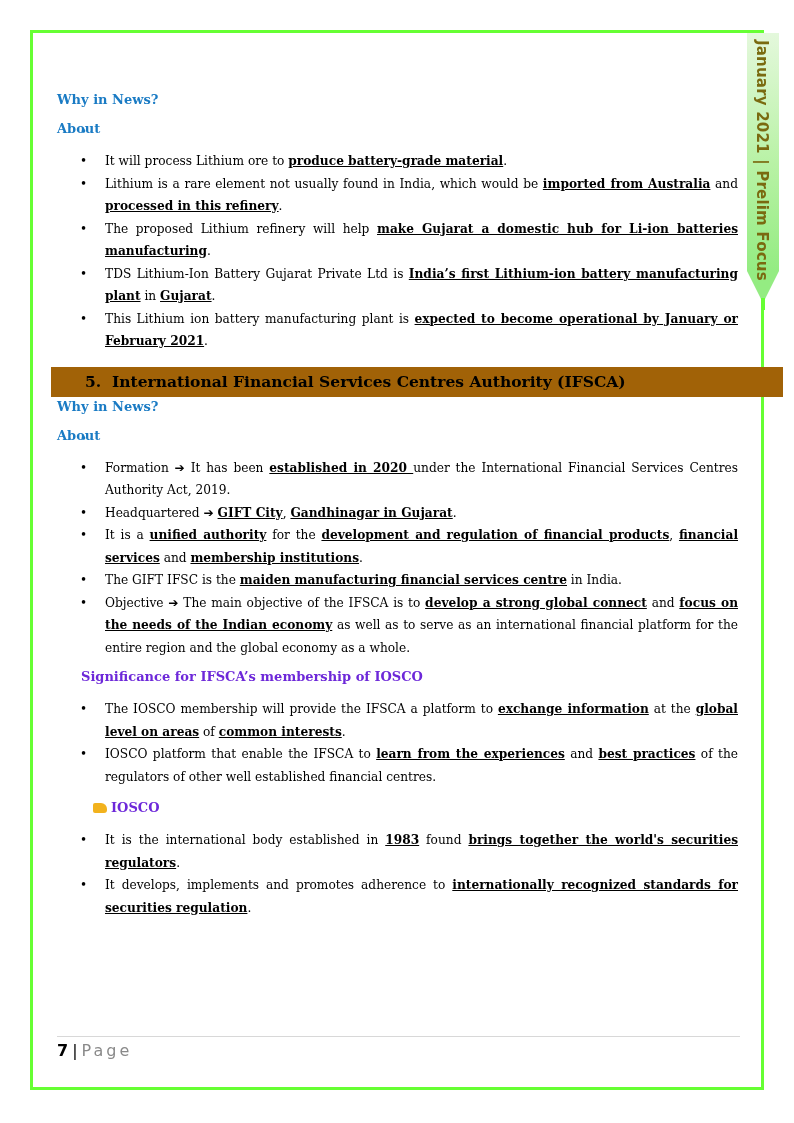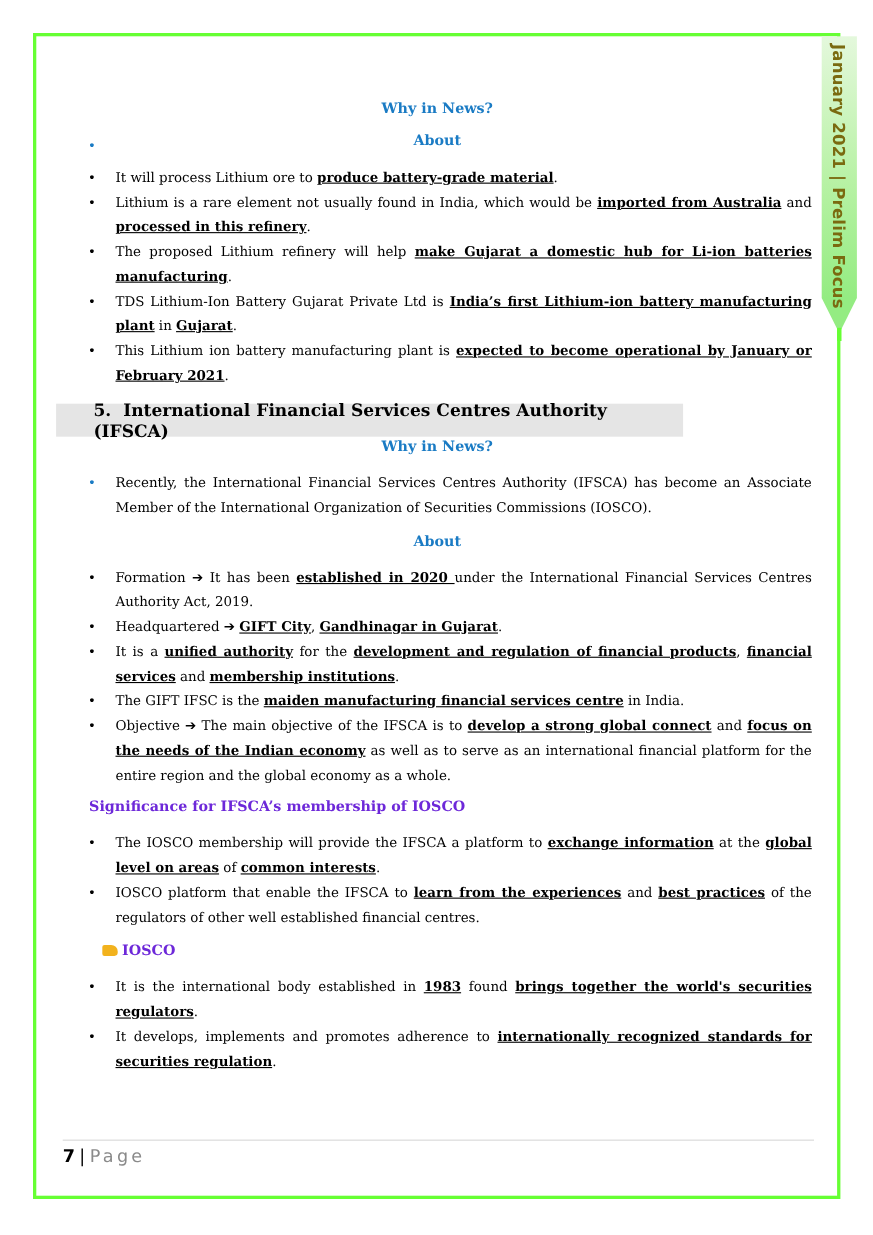--- a/index.html
+++ b/index.html
@@ -3,28 +3,28 @@
   <meta charset="utf-8">
   <style>
     html, body { margin: 0; padding: 0; background: #ffffff; }
     body { width: 794px; height: 1123px; position: relative; overflow: hidden; font-family: "DejaVu Serif", "Liberation Serif", serif; color: #000; }
     .frame { position: absolute; left: 30px; top: 30px; width: 728px; height: 1054px; border: 3px solid #66ff33; }
     .banner { position: absolute; left: 747px; top: 33px; width: 32px; height: 238px; background: linear-gradient(to bottom, #e4f8dc 0%, #b8f2a5 55%, #94ec82 100%); }
     .banner-tip { position: absolute; left: 747px; top: 271px; width: 0; height: 0; border-left: 16px solid transparent; border-right: 16px solid transparent; border-top: 32px solid #94ec82; }
     .banner-stem { position: absolute; left: 761px; top: 298px; width: 4px; height: 12px; background: #66ff33; }
     .banner-text { position: absolute; left: 753px; top: 40px; writing-mode: vertical-rl; font-family: "DejaVu Sans", "Liberation Sans", sans-serif; font-size: 15px; font-weight: bold; color: #7a6a10; letter-spacing: 0.2px; white-space: nowrap; }
     .content { position: absolute; left: 57px; top: 92px; width: 681px; }
-    .h-blue { color: #1a7bc4; font-weight: bold; font-size: 13px; margin: 0; text-align: center; }
+    .h-blue { color: #1a7bc4; font-weight: bold; font-size: 13px; margin: 0; }
     .h-orange { color: #6d28d9; font-weight: bold; font-size: 13px; margin: 0; }
     ul { list-style: none; margin: 0; padding: 0; }
     li { position: relative; padding-left: 48px; font-size: 12.2px; line-height: 22.5px; text-align: justify; }
     li .bul { position: absolute; left: 23px; top: 0; font-size: 12px; }
     li .bul.blue { color: #1a7bc4; }
     .em { font-weight: bold; text-decoration: underline; }
-    .section-bar { background: #e5e5e5; margin-left: -6px; width: 570px; height: 30px; display: flex; align-items: center; }
+    .section-bar { background: #a16207; margin-left: -6px; width: 732px; height: 30px; display: flex; align-items: center; }
     .section-title { font-size: 15.5px; font-weight: bold; padding-left: 34px; }
     .footer-line { position: absolute; left: 57px; top: 1036px; width: 683px; height: 1px; background: #d8d8d8; }
     .footer { position: absolute; left: 57px; top: 1041px; font-family: "DejaVu Sans", "Liberation Sans", sans-serif; font-size: 16px; }
     .footer .num { font-weight: bold; }
     .footer .sep { color: #000; margin: 0 4px; }
     .footer .pg { color: #8a8a8a; letter-spacing: 3px; }
     .hand { display: inline-block; width: 14px; height: 10px; background: #f2b21d; border-radius: 2px 6px 3px 2px; margin-right: 4px; position: relative; top: 1px; }
   </style>
 </head>
 <body>
@@ -51,21 +51,21 @@
     <li><span class="bul">•</span><span>TDS Lithium-Ion Battery Gujarat Private Ltd is </span><span class="em">India’s first Lithium-ion battery manufacturing plant</span><span> in </span><span class="em">Gujarat</span><span>.</span></li>
     <li><span class="bul">•</span><span>This Lithium ion battery manufacturing plant is </span><span class="em">expected to become operational by January or February 2021</span><span>.</span></li>
   </ul>
 
   <div class="section-bar" style="margin-top:14px;">
     <span class="section-title"><span>5.</span>&nbsp; <span>International Financial Services Centres Authority (IFSCA)</span></span>
   </div>
 
   <h3 class="h-blue" style="margin-top:2px;">Why in News?</h3>
   <ul style="margin-top:14px;">
-    <li><span class="bul blue">•</span><span>Recently, the International Financial Services Centres Authority (IFSCA) has become an Associate Member of the International Organization of Securities Commissions (IOSCO).</span></li>
+    <li><span class="bul blue">•</span></li>
   </ul>
 
   <h3 class="h-blue" style="margin-top:12px;">About</h3>
   <ul style="margin-top:14px;">
     <li><span class="bul">•</span><span>Formation ➔ It has been </span><span class="em">established in 2020 </span><span>under the International Financial Services Centres Authority Act, 2019.</span></li>
     <li><span class="bul">•</span><span>Headquartered ➔ </span><span class="em">GIFT City</span><span>, </span><span class="em">Gandhinagar in Gujarat</span><span>.</span></li>
     <li><span class="bul">•</span><span>It is a </span><span class="em">unified authority</span><span> for the </span><span class="em">development and regulation of financial products</span><span>, </span><span class="em">financial</span><span> </span><span class="em">services</span><span> and </span><span class="em">membership institutions</span><span>.</span></li>
     <li><span class="bul">•</span><span>The GIFT IFSC is the </span><span class="em">maiden manufacturing financial services centre</span><span> in India.</span></li>
     <li><span class="bul">•</span><span>Objective ➔ The main objective of the IFSCA is to </span><span class="em">develop a strong global connect</span><span> and </span><span class="em">focus on the needs of the Indian economy</span><span> as well as to serve as an international financial platform for the entire region and the global economy as a whole.</span></li>
   </ul>

